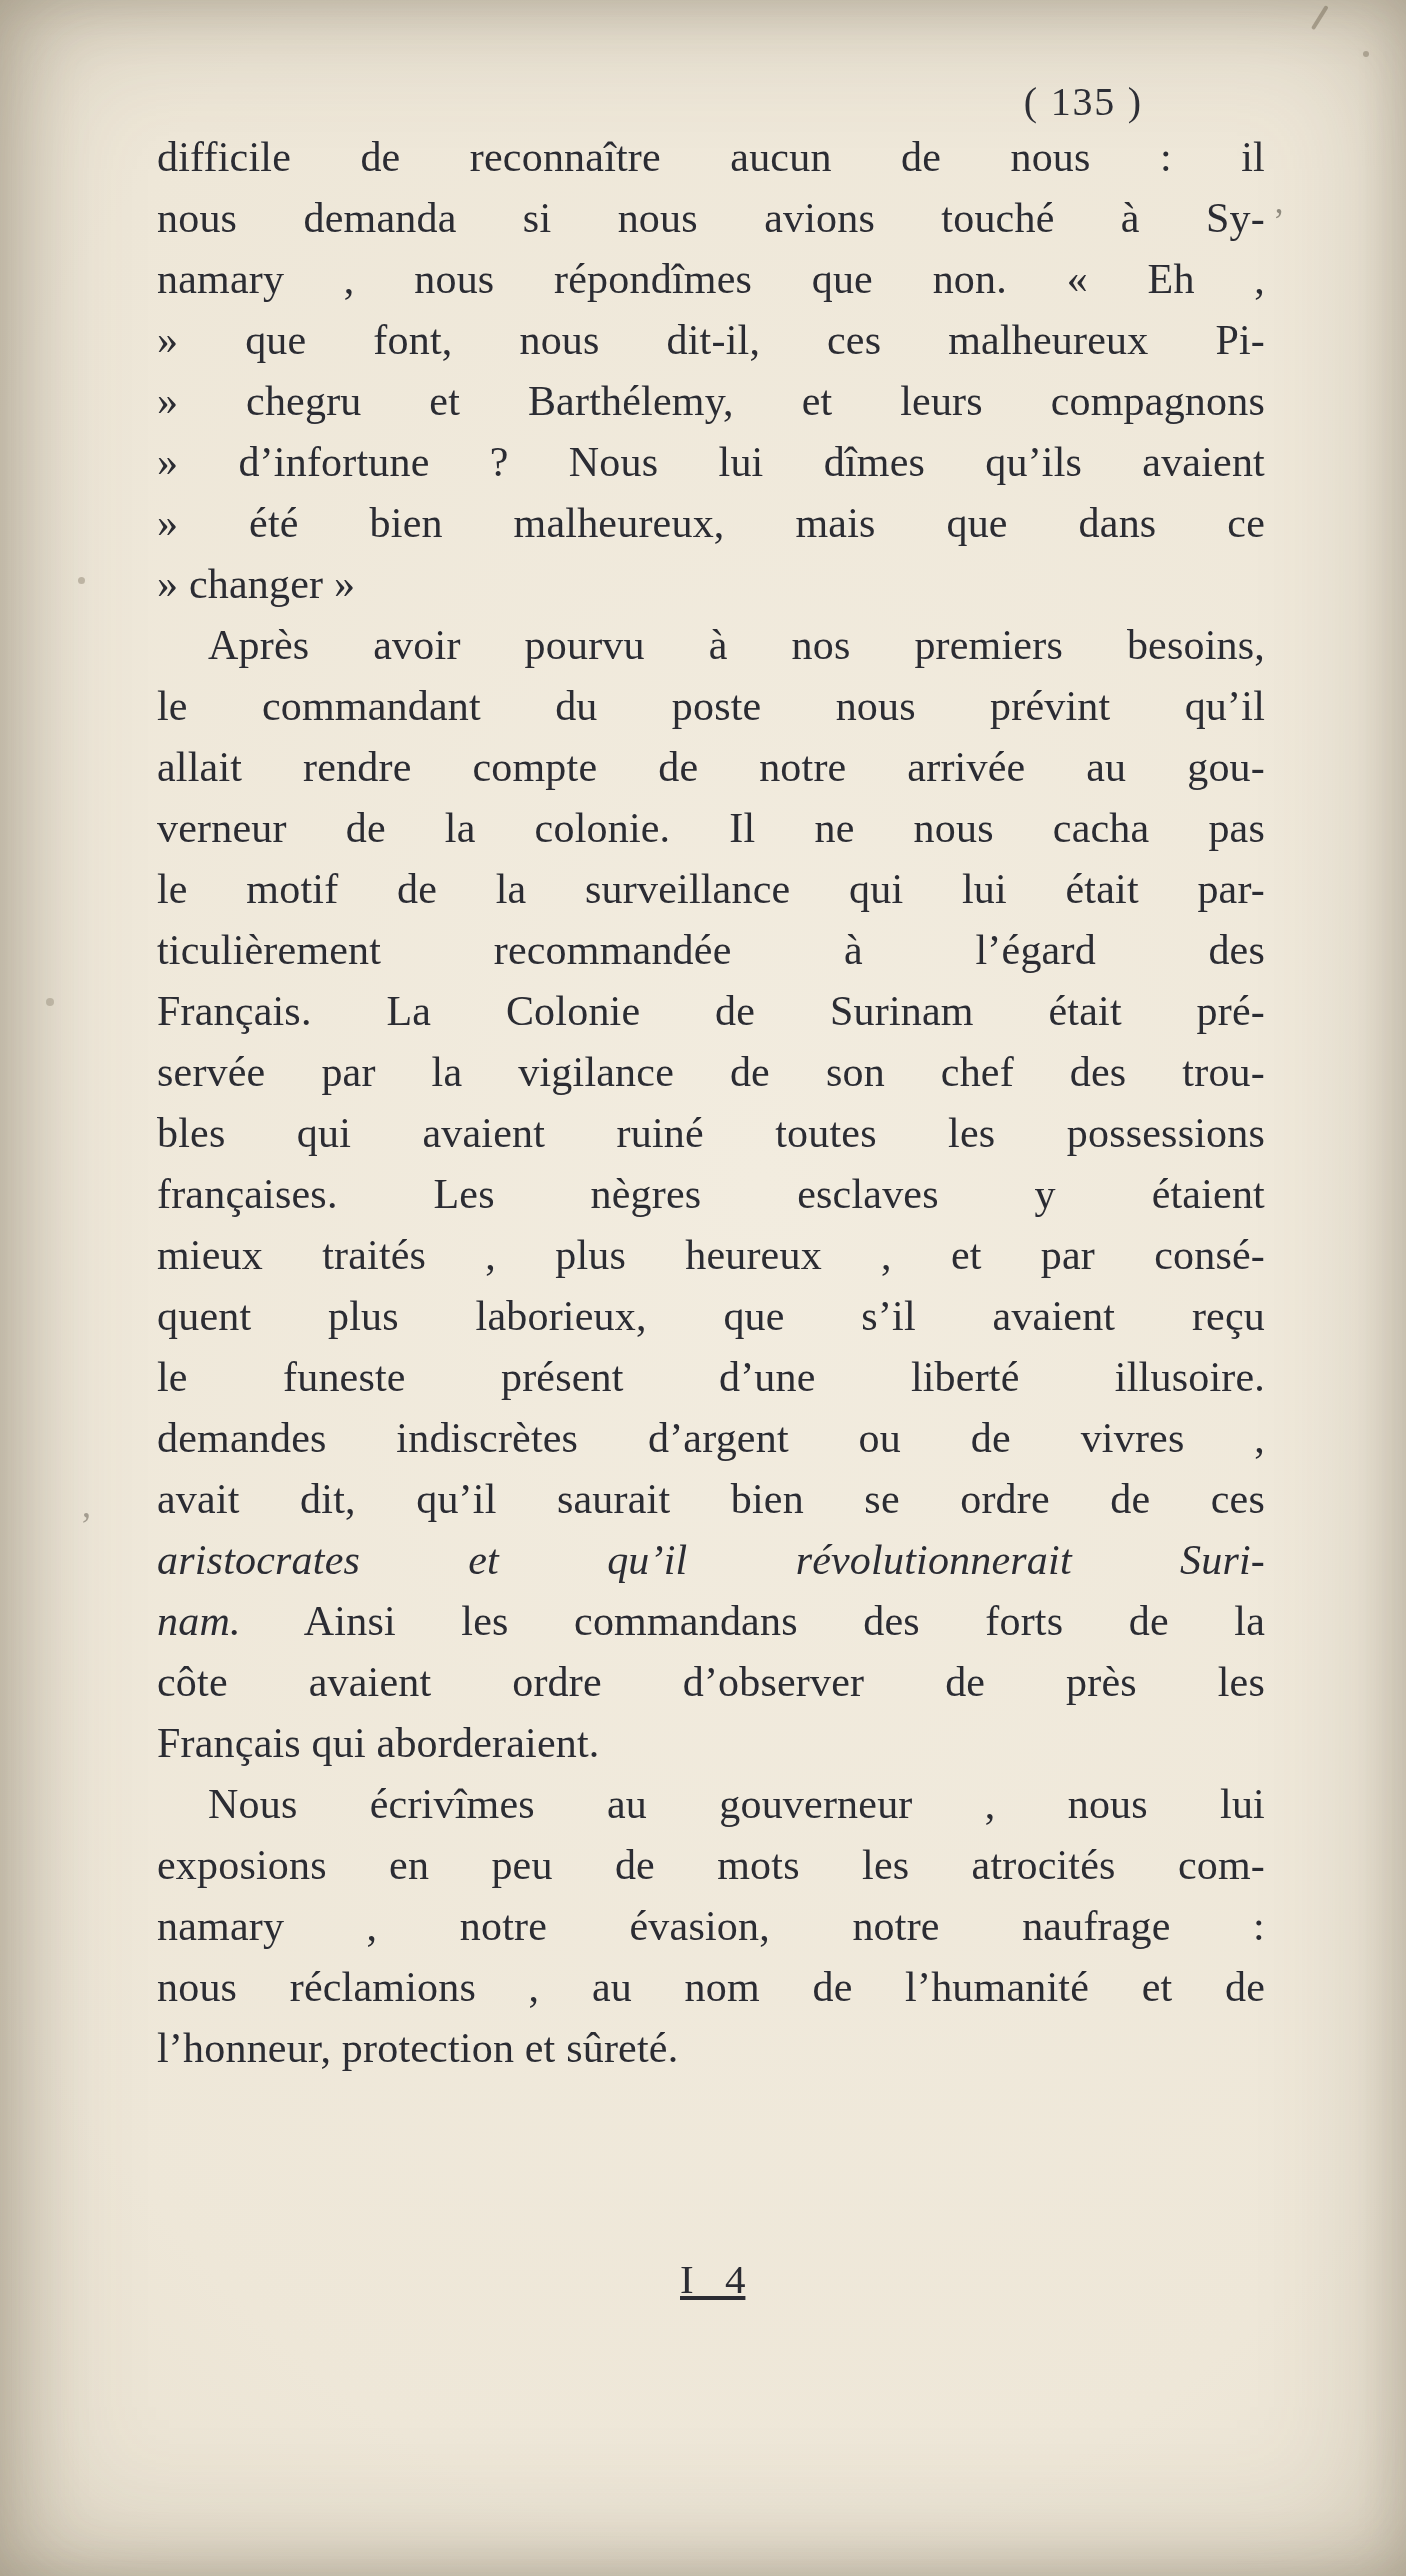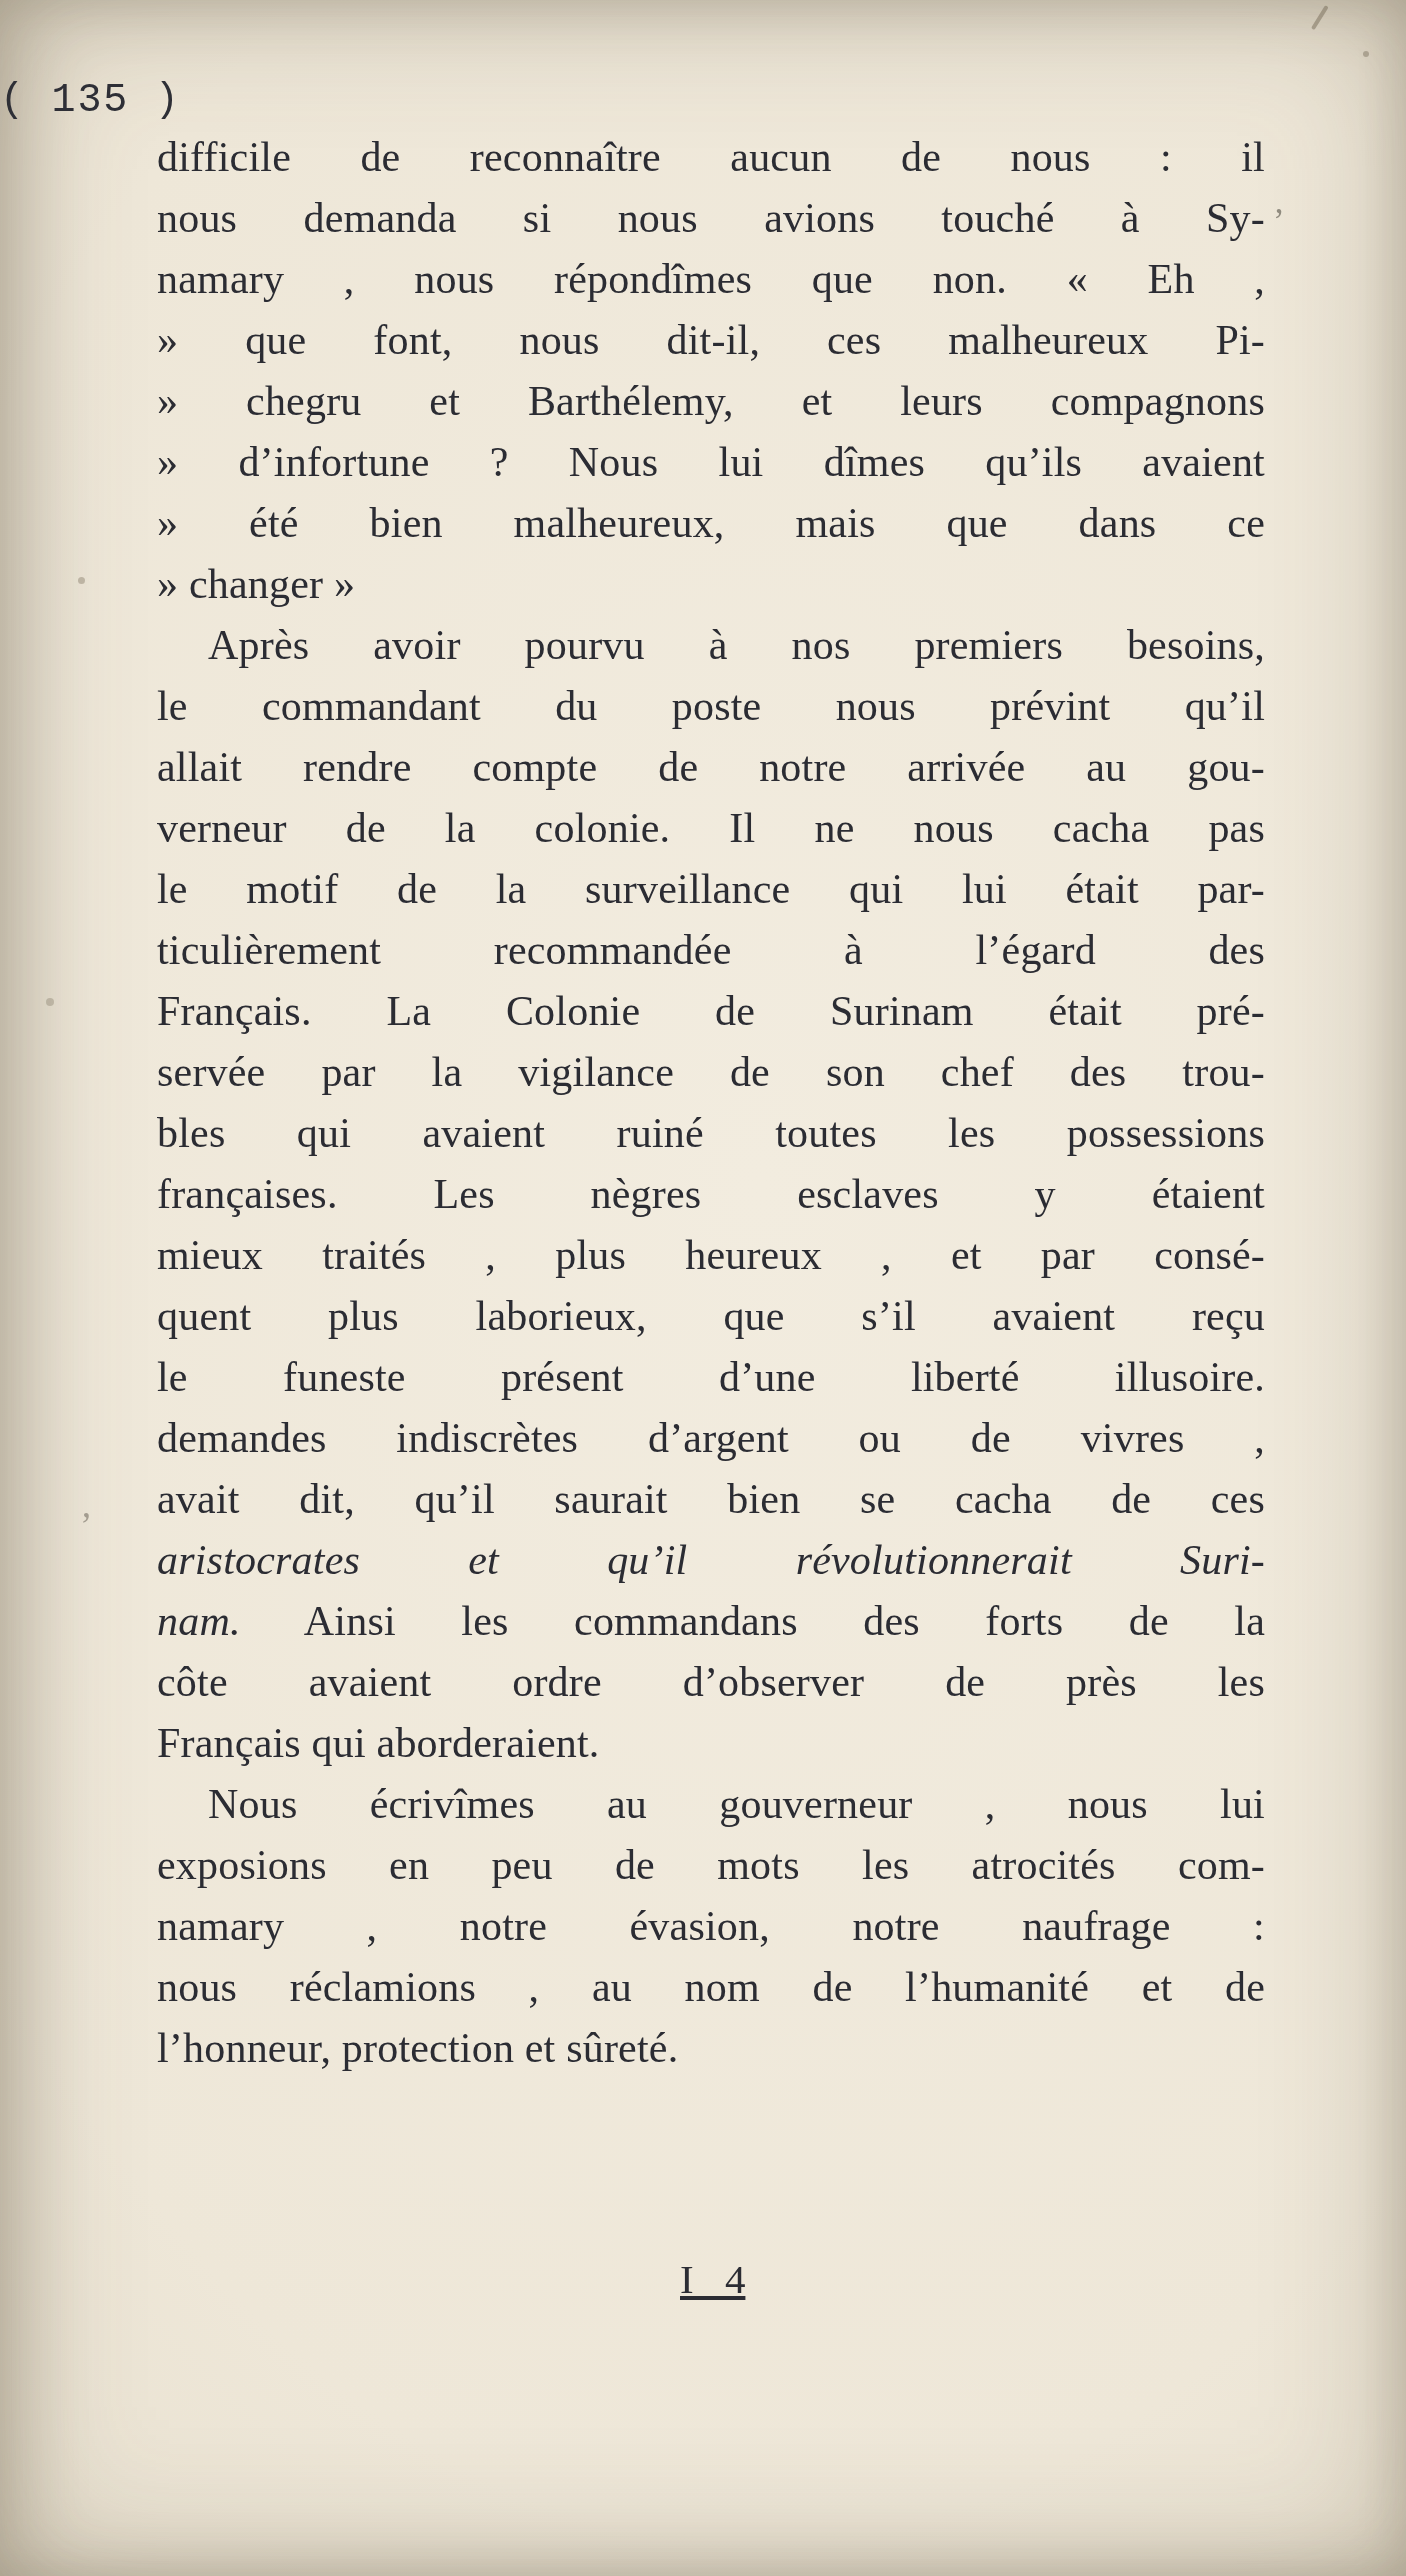--- a/index.html
+++ b/index.html
@@ -12,23 +12,22 @@
   .scan {
     position: absolute; inset: 0;
     background: radial-gradient(ellipse 130% 105% at 54% 46%,
       #f2ecdf 0%, #eee7d8 50%, #e4dcca 80%, #cfc7b2 100%);
     box-shadow: inset 0 0 142px rgba(88,76,52,.30),
                 inset 25px 0 66px rgba(80,68,46,.18),
                 inset -12.4px 0 40px rgba(80,68,46,.10);
   }
   .page-header {
     position: absolute; top: 78px; left: 0; width: 1143px;
-    text-align: left; font-size: 40px; letter-spacing: 1.8px;
+    text-align: right; font-size: 40px; letter-spacing: 1.8px;
     color: #2e2f36;
-    font-family: Liberation Mono, monospace;
   }
   .text-block {
     position: absolute; left: 157px; top: 127px; width: 1108px;
     font-size: 42px; line-height: 61px; color: #2b2c33;
     letter-spacing: 0.2px;
   }
   .para { margin: 0; }
   .line { text-align: justify; text-align-last: justify; text-justify: inter-word; }
   .line.last { text-align-last: auto; }
   .para.indent .line:first-child { text-indent: 51px; }
@@ -88,21 +87,21 @@
         <div class="line"><span>le motif de la surveillance qui lui était par-</span></div>
         <div class="line"><span>ticulièrement recommandée à l’égard des</span></div>
         <div class="line"><span>Français. La Colonie de Surinam était pré-</span></div>
         <div class="line"><span>servée par la vigilance de son chef des trou-</span></div>
         <div class="line"><span>bles qui avaient ruiné toutes les possessions</span></div>
         <div class="line"><span>françaises. Les nègres esclaves y étaient</span></div>
         <div class="line"><span>mieux traités , plus heureux , et par consé-</span></div>
         <div class="line"><span>quent plus laborieux, que s’il avaient reçu</span></div>
         <div class="line"><span>le funeste présent d’une liberté illusoire.</span></div>
         <div class="line"><span>demandes indiscrètes d’argent ou de vivres ,</span></div>
-        <div class="line"><span>avait dit, qu’il saurait bien se cacha de ces</span></div>
+        <div class="line"><span>avait dit, qu’il saurait bien se ordre de ces</span></div>
         <div class="line"><span class="it">aristocrates et qu’il révolutionnerait Suri-</span></div>
         <div class="line"><span class="it">nam.</span><span> Ainsi les commandans des forts de la</span></div>
         <div class="line"><span>côte avaient ordre d’observer de près les</span></div>
         <div class="line last"><span>Français qui aborderaient.</span></div>
       </div>
       <div class="para indent">
         <div class="line"><span>Nous écrivîmes au gouverneur , nous lui</span></div>
         <div class="line"><span>exposions en peu de mots les atrocités com-</span></div>
         <div class="line"><span>namary , notre évasion, notre naufrage :</span></div>
         <div class="line"><span>nous réclamions , au nom de l’humanité et de</span></div>

